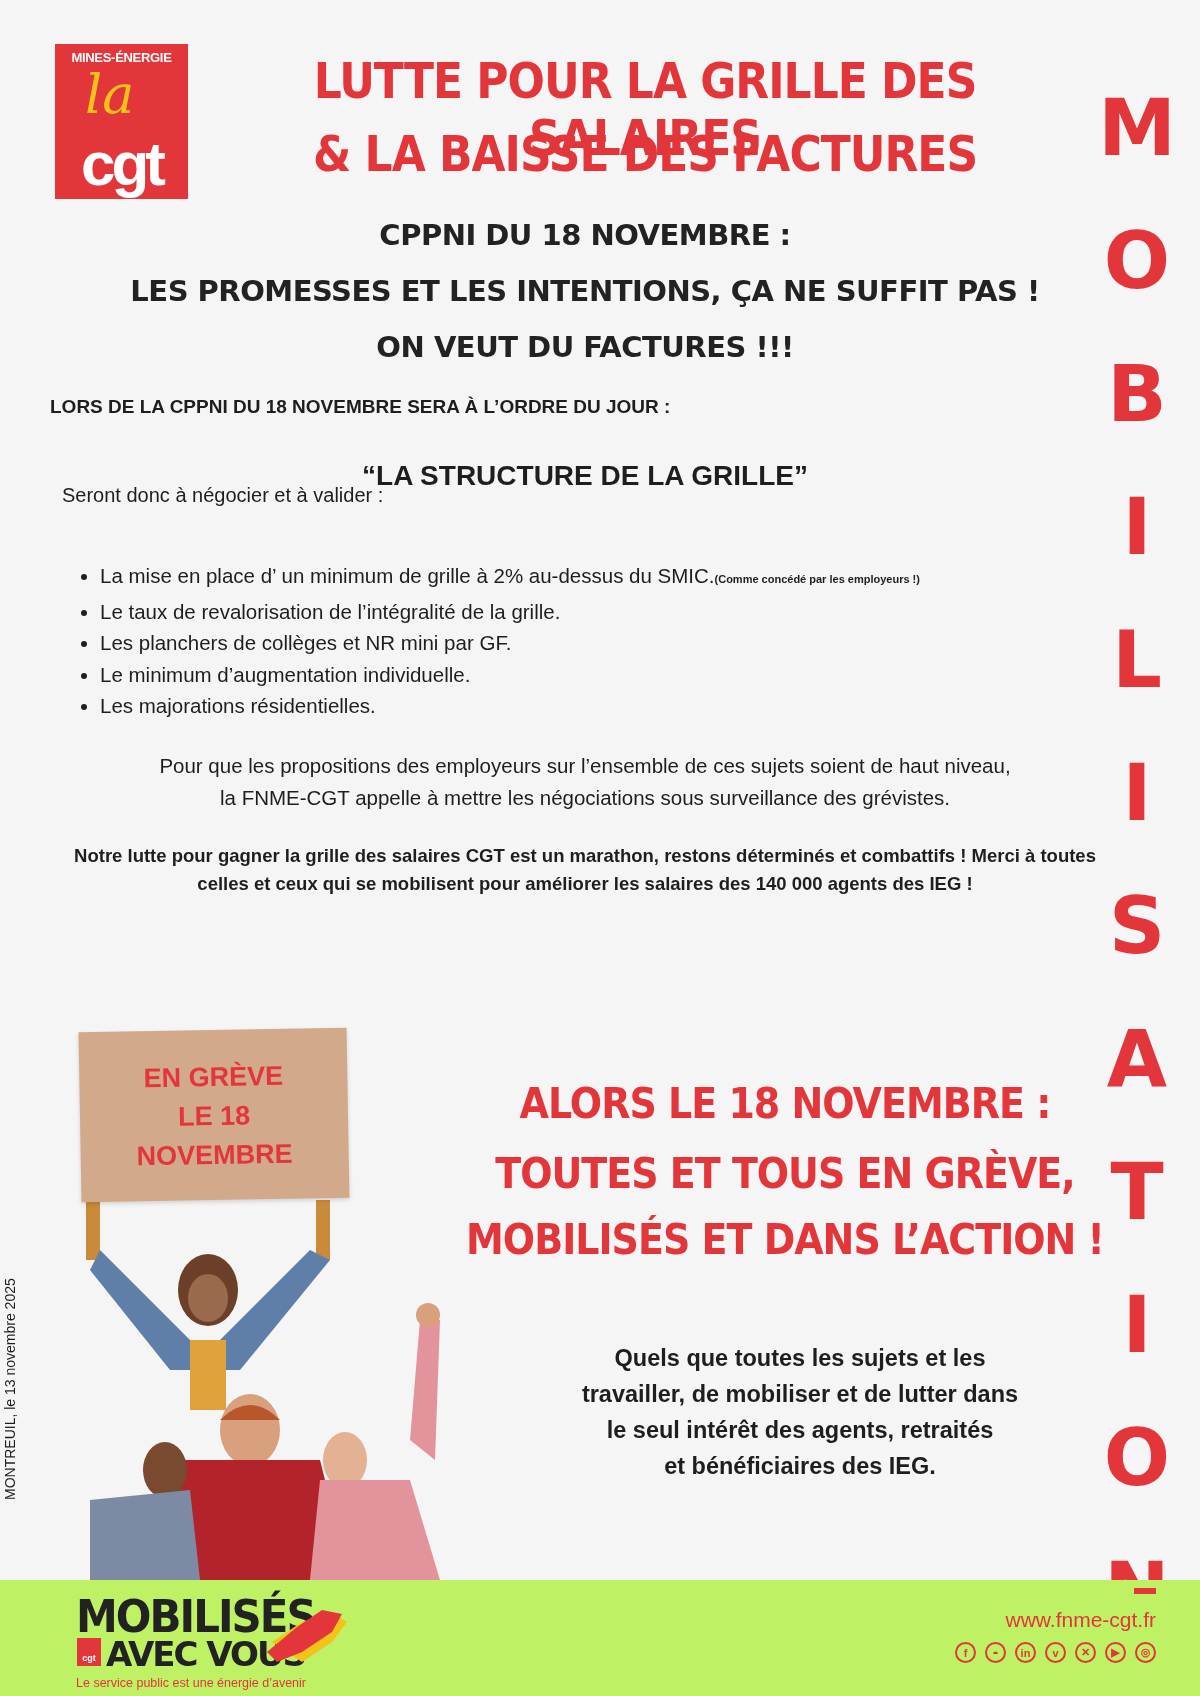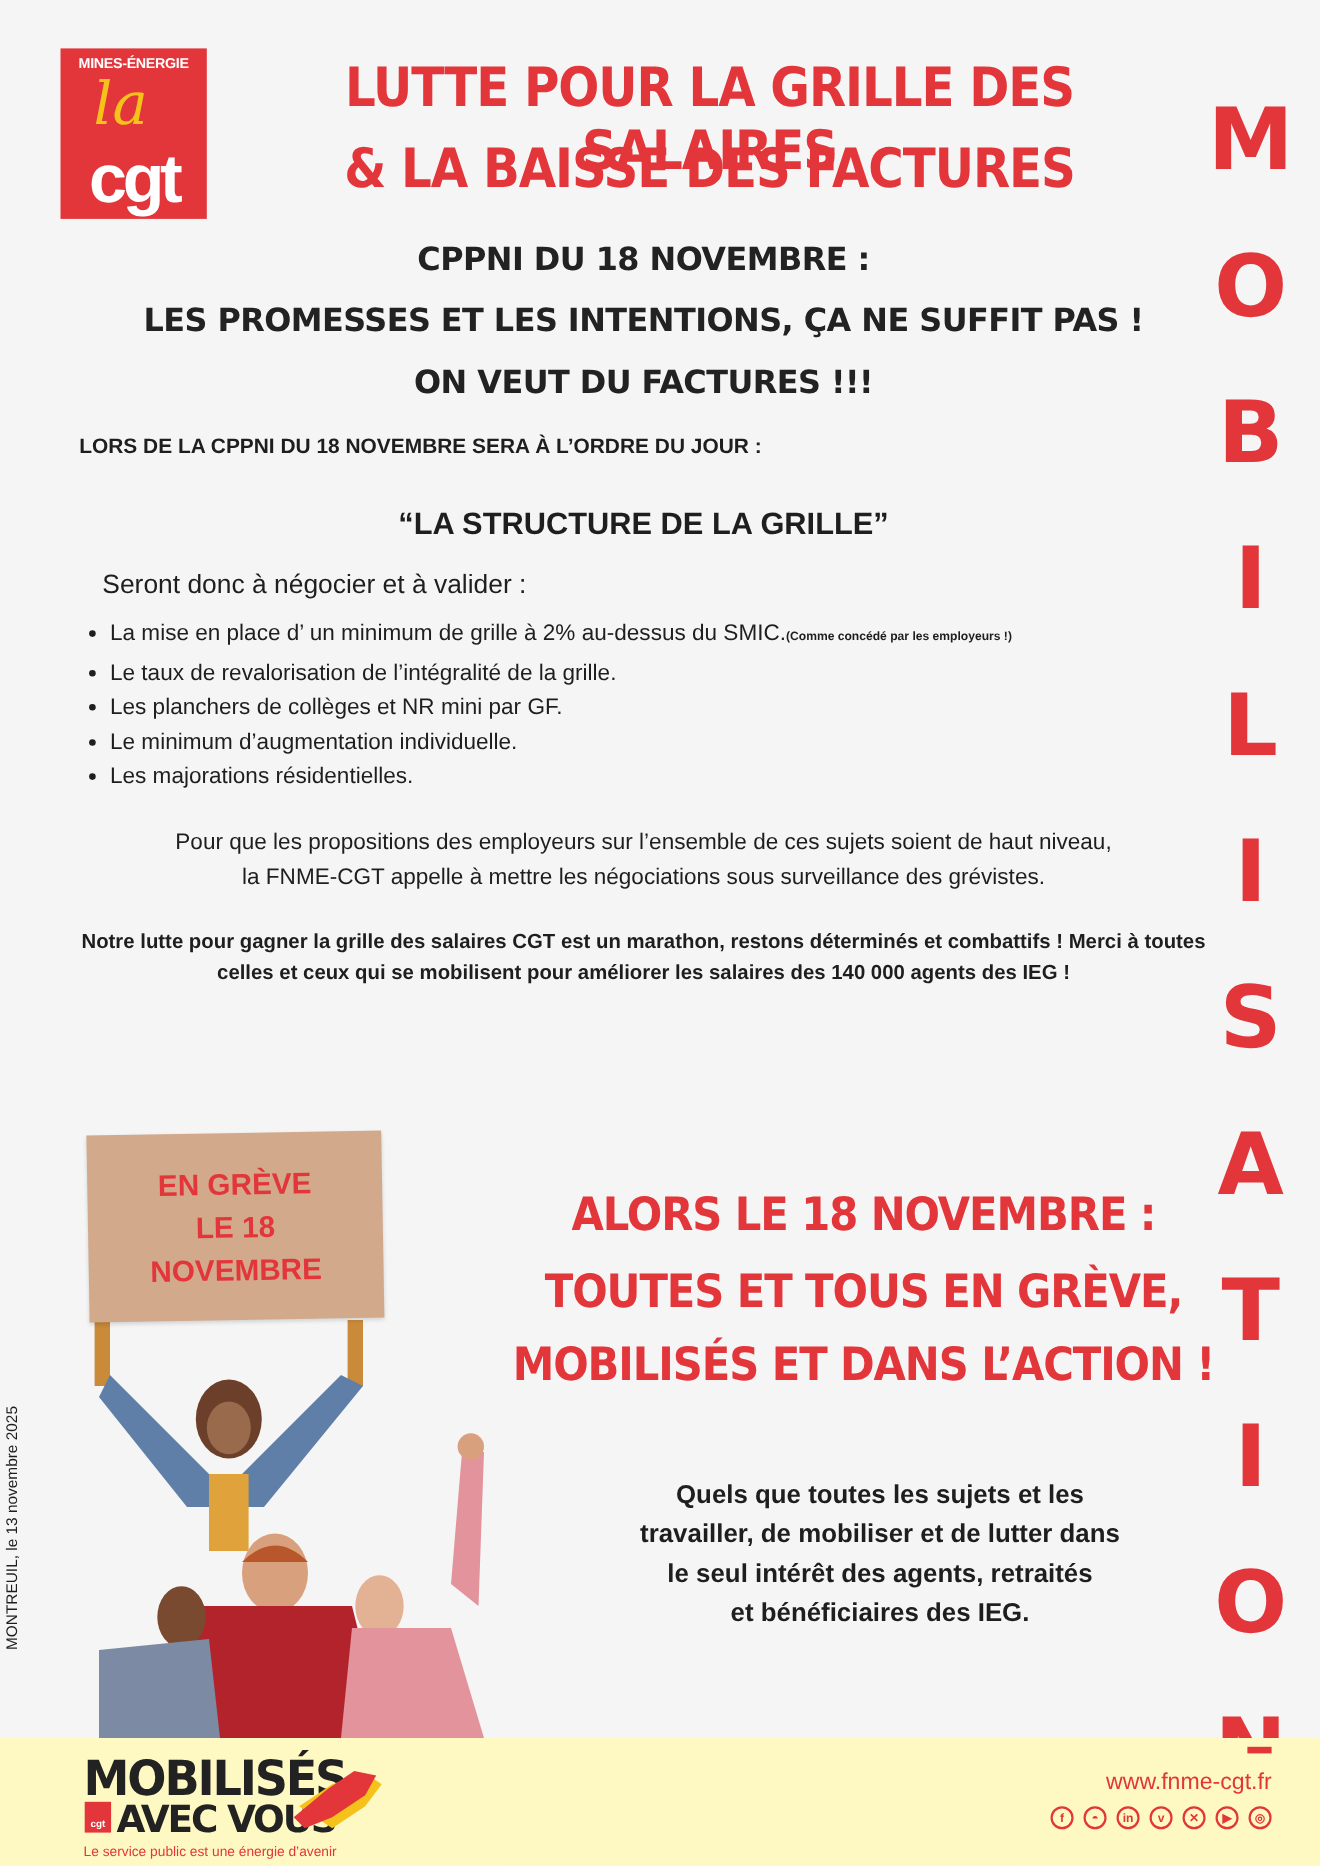--- a/index.html
+++ b/index.html
@@ -5,35 +5,35 @@
   html, body { margin:0; padding:0; }
   body { width:1200px; height:1696px; background:#f5f5f5; position:relative; overflow:hidden; font-family:"Liberation Sans", sans-serif; color:#1e1e1e; }
   .logo { position:absolute; left:55px; top:44px; width:133px; height:155px; background:#e2363b; }
   .logo .top { position:absolute; top:6px; left:0; right:0; text-align:center; color:#fff; font-size:13px; font-weight:bold; letter-spacing:-0.3px; }
   .logo .la { position:absolute; top:24px; left:30px; color:#f4c21a; font-family:"DejaVu Serif", serif; font-style:italic; font-size:54px; line-height:1; }
   .logo .cgt { position:absolute; bottom:4px; left:0; right:0; text-align:center; color:#fff; font-size:62px; font-weight:bold; letter-spacing:-4px; line-height:1; }
   .title { position:absolute; left:230px; width:830px; text-align:center; color:#e2363b; font-family:"DejaVu Sans", sans-serif; font-weight:bold; font-size:44px; letter-spacing:-1px; transform:scaleY(1.12); }
   .subtitle { position:absolute; left:60px; width:1050px; text-align:center; font-family:"DejaVu Sans", sans-serif; font-weight:bold; font-size:29px; color:#222; letter-spacing:-0.5px; }
   .vert { position:absolute; right:18px; top:62px; width:90px; display:flex; flex-direction:column; align-items:center; }
   .vert span { color:#e2363b; font-family:"DejaVu Sans", sans-serif; font-weight:bold; font-size:78px; line-height:133px; height:133px; }
-  .agenda { position:absolute; left:72px; top:396px; font-weight:bold; font-size:19px; }
+  .agenda { position:absolute; left:50px; top:396px; font-weight:bold; font-size:19px; }
   .quote { position:absolute; left:60px; width:1050px; top:460px; text-align:center; font-weight:bold; font-size:28px; }
-  .intro { position:absolute; left:62px; top:518px; font-size:24px;margin-left:31px; }
+  .intro { position:absolute; left:62px; top:484px; font-size:20px; }
   ul.items { position:absolute; left:78px; top:560px; margin:0; padding:0 0 0 22px; font-size:20.5px; line-height:31.5px; width:1050px; }
   ul.items li { padding-left:0; }
   ul.items small { font-size:11px; font-weight:bold; }
   .para { position:absolute; left:55px; width:1060px; top:750px; text-align:center; font-size:20.5px; line-height:32px; }
   .bold-para { position:absolute; left:55px; width:1060px; top:842px; text-align:center; font-weight:bold; font-size:18.5px; line-height:28px; }
   .photo { position:absolute; left:70px; top:1020px; width:410px; height:560px; }
   .sign { position:absolute; left:10px; top:10px; width:268px; height:170px; background:#d2a98b; transform:rotate(-1deg); text-align:center; color:#e2363b; font-weight:bold; font-size:27px; line-height:39px; padding-top:28px; box-sizing:border-box; box-shadow:0 2px 4px rgba(0,0,0,0.15); }
   .people { position:absolute; left:0; top:180px; width:410px; height:380px; }
   .cta { position:absolute; left:460px; width:650px; text-align:center; color:#e2363b; font-family:"DejaVu Sans", sans-serif; font-weight:bold; font-size:38px; letter-spacing:-1px; transform:scaleY(1.1); }
   .closing { position:absolute; left:510px; width:580px; top:1340px; text-align:center; font-weight:bold; font-size:23.5px; line-height:36px; }
   .date { position:absolute; left:2px; top:1500px; transform:rotate(-90deg); transform-origin:left top; font-size:14px; white-space:nowrap; width:300px; }
-  .footer { position:absolute; left:0; top:1580px; width:1200px; height:116px; background:#fef9c3; }
+  .footer { position:absolute; left:0; top:1580px; width:1200px; height:116px; background:#bef264; }
   .mob1 { position:absolute; left:76px; top:12px; font-family:"DejaVu Sans", sans-serif; font-weight:bold; font-size:42px; color:#222; letter-spacing:-2px; transform:scaleY(1.05); }
   .mob2 { position:absolute; left:106px; top:54px; font-family:"DejaVu Sans", sans-serif; font-weight:bold; font-size:34px; color:#222; letter-spacing:-2px; }
   .mini-logo { position:absolute; left:77px; top:58px; width:24px; height:28px; background:#e2363b; color:#fff; font-size:9px; font-weight:bold; text-align:center; line-height:40px; }
   .slogan { position:absolute; left:76px; top:96px; color:#e2363b; font-size:12.5px; }
   .fist { position:absolute; left:262px; top:22px; width:90px; height:66px; }
   .url { position:absolute; right:44px; top:28px; color:#e2363b; font-size:21px; }
   .red-bar { position:absolute; right:44px; top:8px; width:22px; height:6px; background:#e2363b; }
   .socials { position:absolute; right:44px; top:62px; display:flex; gap:9px; }
   .socials span { width:21px; height:21px; border:2px solid #e2363b; border-radius:50%; color:#e2363b; font-size:11px; font-weight:bold; display:flex; align-items:center; justify-content:center; box-sizing:border-box; }
 </style>

